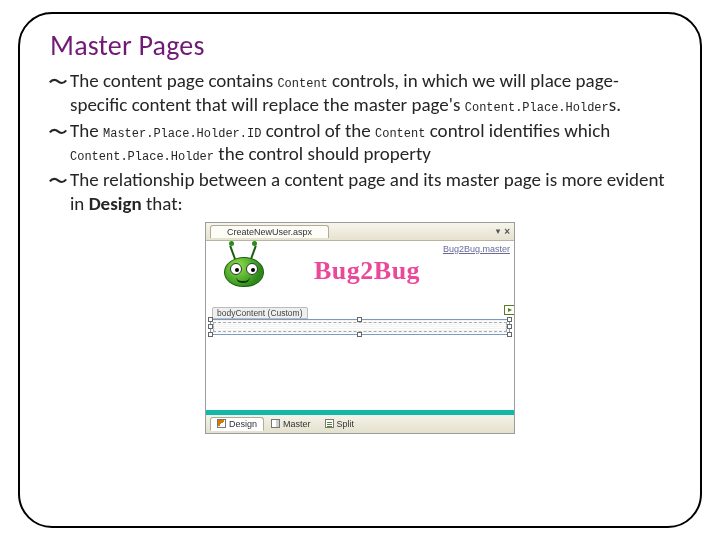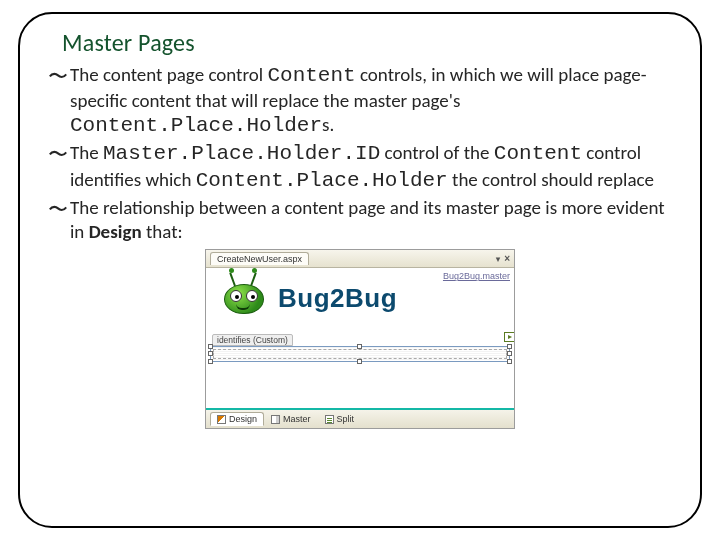--- a/index.html
+++ b/index.html
@@ -15,24 +15,24 @@
     position: absolute;
     left: 18px;
     top: 12px;
     width: 684px;
     height: 516px;
     border: 2px solid #000;
     border-radius: 34px;
     padding: 14px 28px 10px 28px;
   }
   .title {
-    font-size: 24px;
+    font-size: 28px;
     font-weight: 400;
-    color: #14532d;
-    margin-left: 14px;
+    color: #701a75;
+    margin-left: 2px;
     margin-bottom: 6px;
     letter-spacing: 0.2px;
   }
   .bullets {
     font-size: 19px;
     line-height: 1.25;
     color: #262626;
   }
   .bullet {
     position: relative;
@@ -42,21 +42,21 @@
   .bullet .glyph {
     position: absolute;
     left: 0;
     top: 3px;
     font-family: "Segoe Script", "Brush Script MT", cursive;
     font-size: 20px;
     line-height: 1;
   }
   .code {
     font-family: Consolas, "Courier New", monospace;
-    font-size: 21px;
+    font-size: 12px;
     margin-top: 14px;
   }
   .bold { font-weight: 700; }
 
   
   .vs {
     width: 310px;
     margin: 6px auto 0 auto;
     border: 1px solid #9c9c9c;
     background: #ece9d8;
@@ -69,41 +69,41 @@
     justify-content: space-between;
     height: 18px;
     padding: 0 4px;
     background: linear-gradient(#f7f5ec, #e6e2cf);
     border-bottom: 1px solid #b8b4a1;
   }
   .vs-tab {
     background: #fdfcf7;
     border: 1px solid #b0ac99;
     border-bottom: none;
-    padding: 1px 6px;
+    padding: 1px 16px;
     border-radius: 3px 3px 0 0;
     color: #333;
   }
   .vs-right {
     display: flex;
     align-items: center;
     gap: 4px;
     color: #555;
   }
   .vs-dd { font-size: 9px; }
   .vs-x {
     font-weight: bold;
     font-size: 10px;
     cursor: default;
   }
   .vs-doc {
     background: #fff;
-    height: 142px;
-    position: relative;
-    border-bottom: 2px solid #14b8a6;
+    height: 174px;
+    position: relative;
+    border-bottom: 5px solid #14b8a6;
     overflow: hidden;
   }
   .vs-master-label {
     position: absolute;
     right: 4px;
     top: 3px;
     font-size: 9px;
     color: #6a6a9a;
     text-decoration: underline;
   }
@@ -164,26 +164,27 @@
   .ant-ball.l { left: 13px; }
   .ant-ball.r { left: 36px; }
   .ant-mouth {
     position: absolute;
     left: 20px; top: 30px;
     width: 14px; height: 6px;
     border-bottom: 2px solid #0d3a06;
     border-radius: 0 0 10px 10px;
   }
   .logo-text {
-    font-family: Liberation Sans, sans-serif;
+    font-family: Liberation Serif, serif;
     font-weight: 900;
     font-size: 26px;
-    color: #0c4a6e;
+    color: #ec4899;
     letter-spacing: 0.5px;
     text-shadow: 0 1px 0 #fff;
+    margin-left: 36px;
   }
   .cp-label {
     position: absolute;
     left: 6px;
     top: 66px;
     background: #efefef;
     border: 1px solid #bbb;
     padding: 0 4px;
     font-size: 8.5px;
     color: #444;
@@ -283,26 +284,26 @@
 </head>
 <body>
 
 <div class="slide">
   <h1 class="title">Master Pages</h1>
 
   <div class="bullets">
 
     <div class="bullet">
       <span class="glyph">〜</span>
-      <span>The content page control </span><span class="code">Content</span><span> controls, in which we will place page-specific content that will replace the master page's </span><span class="code">Content.Place.Holder</span><span>s.</span>
+      <span>The content page contains </span><span class="code">Content</span><span> controls, in which we will place page-specific content that will replace the master page's </span><span class="code">Content.Place.Holder</span><span>s.</span>
     </div>
 
     <div class="bullet">
       <span class="glyph">〜</span>
-      <span>The </span><span class="code">Master.Place.Holder.ID</span><span> control of the </span><span class="code">Content</span><span> control identifies which </span><span class="code">Content.Place.Holder</span><span> the control should replace</span>
+      <span>The </span><span class="code">Master.Place.Holder.ID</span><span> control of the </span><span class="code">Content</span><span> control identifies which </span><span class="code">Content.Place.Holder</span><span> the control should property</span>
     </div>
 
     <div class="bullet">
       <span class="glyph">〜</span>
       <span>The relationship between a content page and its master page is more evident in </span><span class="bold">Design</span><span> that:</span>
     </div>
 
   </div>
 
   <div class="vs">
@@ -330,21 +331,21 @@
               <div class="ant-pupil"></div>
             </div>
           <div class="ant-eye r">
               <div class="ant-pupil"></div>
             </div>
           <div class="ant-mouth"></div>
         </div>
         <div class="logo-text">Bug2Bug</div>
       </div>
 
-      <div class="cp-label">identifies (Custom)</div>
+      <div class="cp-label">bodyContent (Custom)</div>
       <div class="cp-area">
         <div class="cp-inner"></div>
         <div class="corner tl"></div>
         <div class="corner tr"></div>
         <div class="corner bl"></div>
         <div class="corner br"></div>
         <div class="corner tm"></div>
         <div class="corner bm"></div>
         <div class="corner lm"></div>
         <div class="corner rm"></div>

